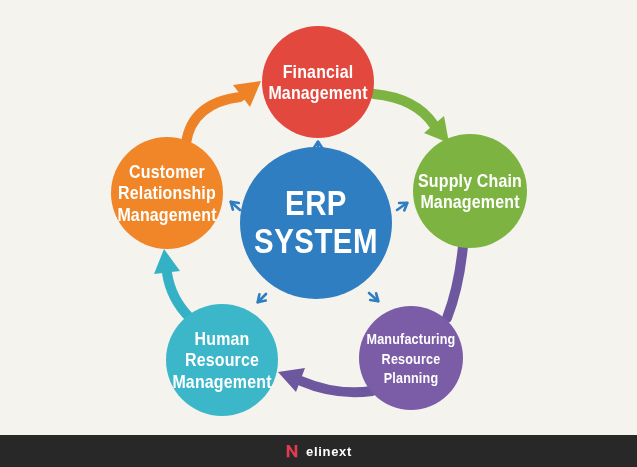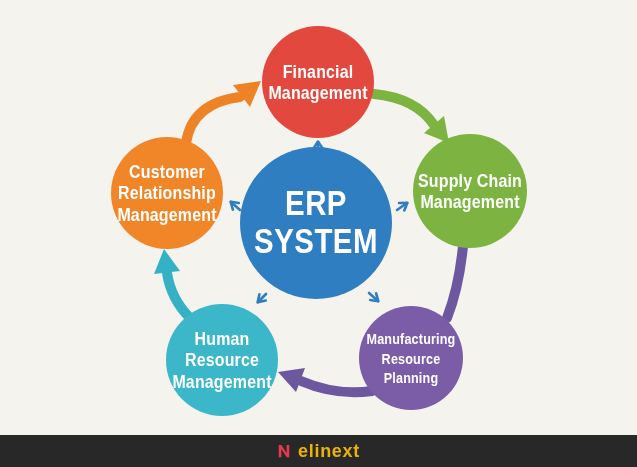--- a/index.html
+++ b/index.html
@@ -15,21 +15,21 @@
     transform:translate(-50%,-50%) scaleX(0.84);
     font-size:19px; line-height:1.12; letter-spacing:0.2px;
   }
   .label-center { font-size:35px; line-height:1.08; letter-spacing:0.6px; }
   .label-mrp   { font-size:15px; line-height:1.3; }
   .footer {
     position:absolute; left:0; right:0; bottom:0; height:32px;
     background:#282828; display:flex; align-items:center; justify-content:center; gap:7px;
   }
   .logo-text {
-    color:#eab308; font-size:18px; font-weight:700; letter-spacing:0.7px;
+    color:#ffffff; font-size:13px; font-weight:700; letter-spacing:0.7px;
   }
 </style>
 </head>
 <body>
 
 <div class="stage">
 
   <svg class="diagram-svg" width="637" height="467" viewBox="0 0 637 467">
     <defs>
       <marker id="chev" markerUnits="userSpaceOnUse" markerWidth="13" markerHeight="13" refX="9" refY="6.5" orient="auto">

